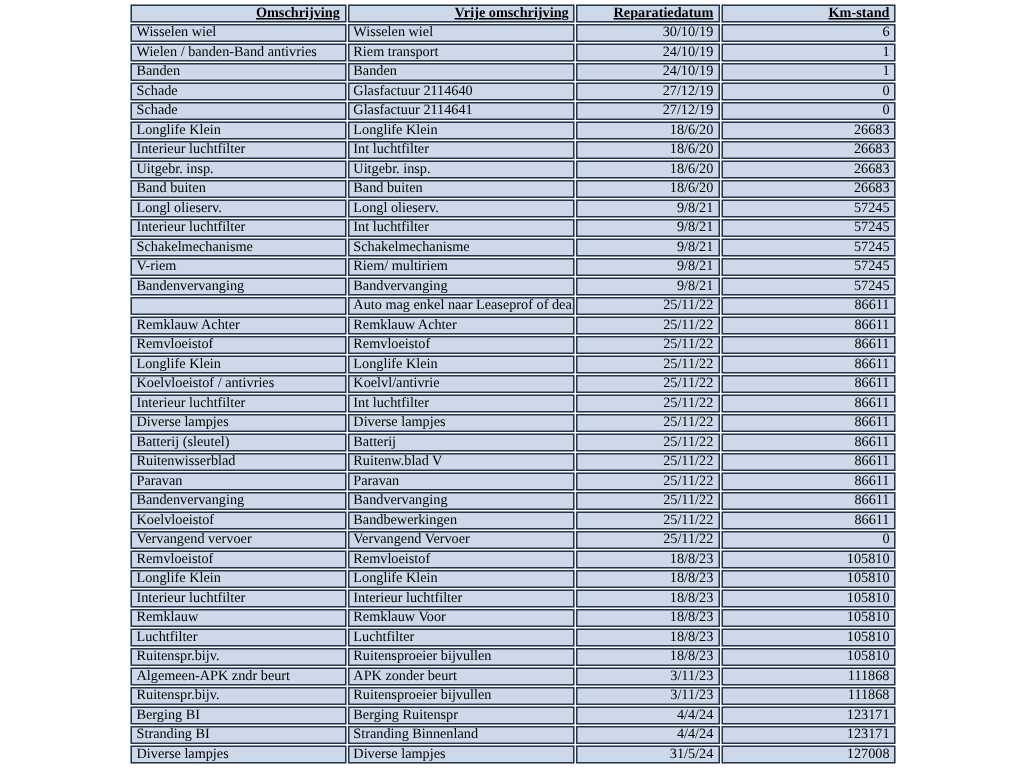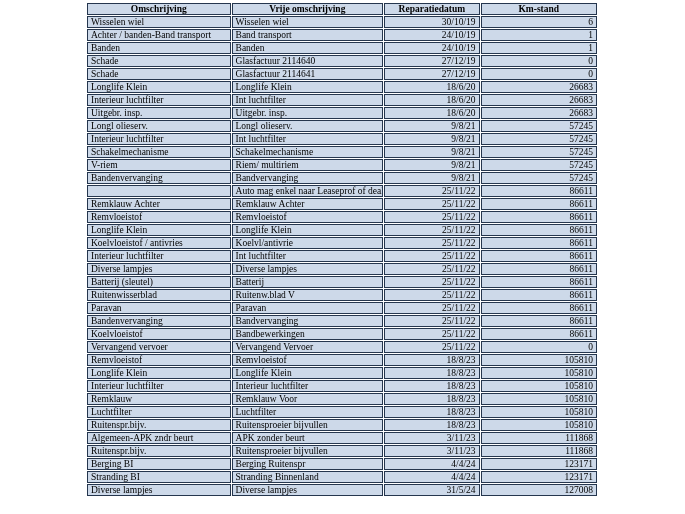--- a/index.html
+++ b/index.html
@@ -32,21 +32,22 @@
     font-size: 9.5px;
     line-height: 10px;
     height: 10px;
     padding: 0 3px;
     white-space: nowrap;
     overflow: hidden;
     color: #000000;
   }
   table.maint th {
     font-weight: bold;
-    text-align: center;
+    text-align: right;
+    text-decoration: underline;
   }
   td.c0, td.c1 { text-align: left; }
   td.c2, td.c3 { text-align: right; }
 </style>
 </head>
 <body>
 
 <div class="page">
   <table class="maint">
     <colgroup>
@@ -64,22 +65,22 @@
         </tr>
     </thead>
     <tbody id="table-body">
         <tr>
           <td class="c0">Wisselen wiel</td>
           <td class="c1">Wisselen wiel</td>
           <td class="c2">30/10/19</td>
           <td class="c3">6</td>
         </tr>
         <tr>
-          <td class="c0">Achter / banden-Band transport</td>
-          <td class="c1">Band transport</td>
+          <td class="c0">Wielen / banden-Band antivries</td>
+          <td class="c1">Riem transport</td>
           <td class="c2">24/10/19</td>
           <td class="c3">1</td>
         </tr>
         <tr>
           <td class="c0">Banden</td>
           <td class="c1">Banden</td>
           <td class="c2">24/10/19</td>
           <td class="c3">1</td>
         </tr>
         <tr>
@@ -102,20 +103,26 @@
         </tr>
         <tr>
           <td class="c0">Interieur luchtfilter</td>
           <td class="c1">Int luchtfilter</td>
           <td class="c2">18/6/20</td>
           <td class="c3">26683</td>
         </tr>
         <tr>
           <td class="c0">Uitgebr. insp.</td>
           <td class="c1">Uitgebr. insp.</td>
+          <td class="c2">18/6/20</td>
+          <td class="c3">26683</td>
+        </tr>
+        <tr>
+          <td class="c0">Band buiten</td>
+          <td class="c1">Band buiten</td>
           <td class="c2">18/6/20</td>
           <td class="c3">26683</td>
         </tr>
         <tr>
           <td class="c0">Longl olieserv.</td>
           <td class="c1">Longl olieserv.</td>
           <td class="c2">9/8/21</td>
           <td class="c3">57245</td>
         </tr>
         <tr>

